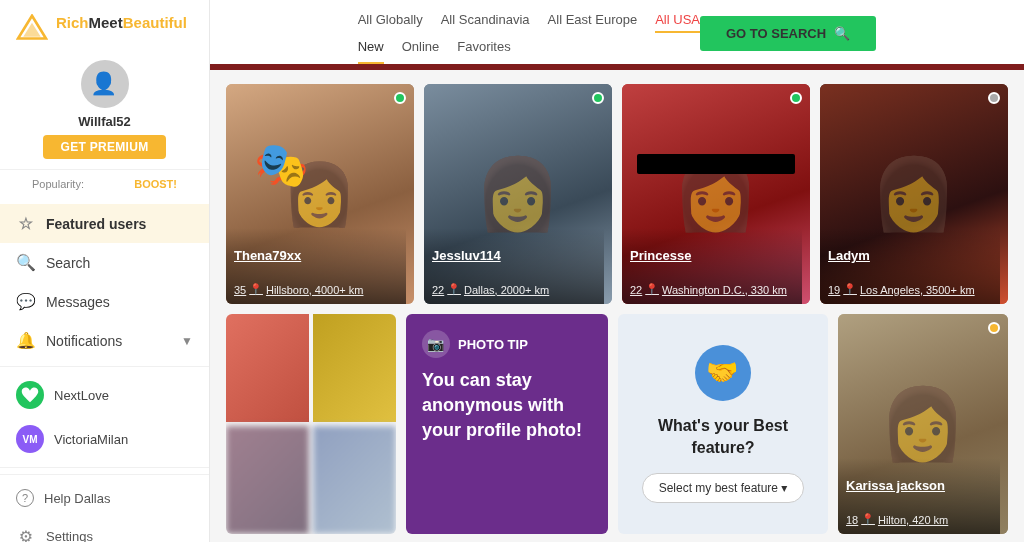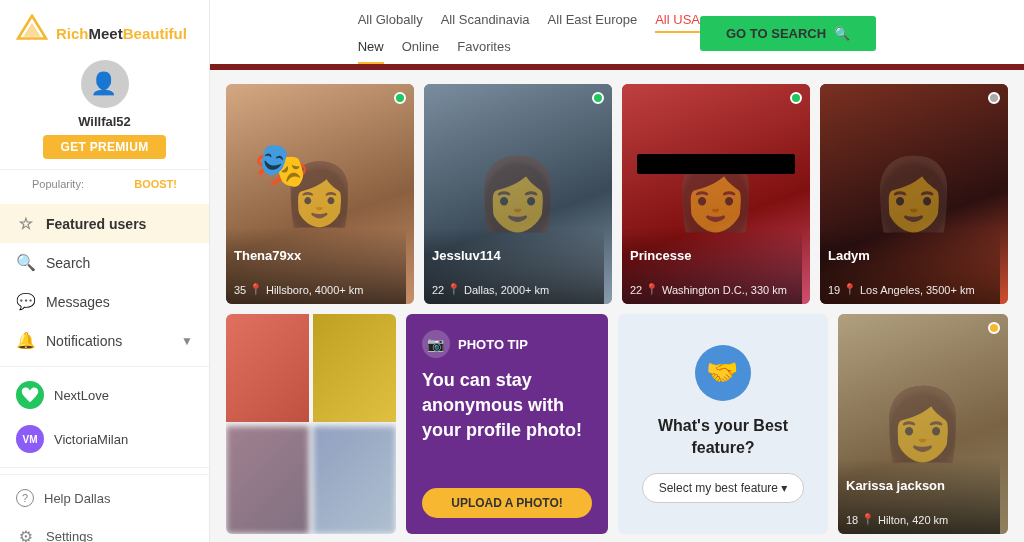--- a/index.html
+++ b/index.html
@@ -11,21 +11,21 @@
       min-width: 210px;
       background: #fff;
       border-right: 1px solid #e8e8e8;
       display: flex;
       flex-direction: column;
       height: 542px;
       overflow: hidden;
     }
     .sidebar-logo {
       display: flex;
-      align-items: flex-end;
+      align-items: flex-start;
       padding: 14px 16px 10px;
       gap: 8px;
     }
     .logo-icon {
       width: 32px;
       height: 28px;
     }
 
     .sidebar-profile {
       display: flex;
@@ -248,20 +248,21 @@
       background: #aaa;
     }
     .card-info {
       position: absolute;
       bottom: 0;
       left: 0;
       right: 8px;
       background: linear-gradient(transparent, rgba(0,0,0,0.65));
       padding: 20px 8px 8px;
       color: #fff;
+      text-decoration: underline;
     }
     .card-name {
       font-size: 13px;
       font-weight: bold;
     }
     .card-details {
       font-size: 11px;
       display: flex;
       align-items: center;
       gap: 3px;
@@ -577,21 +578,20 @@
       </div>
 
       <div class="photo-tip-card">
         <div>
           <div class="photo-tip-header">
             <div class="camera-icon">📷</div>
             <span>PHOTO TIP</span>
           </div>
           <div class="photo-tip-text">You can stay anonymous with your profile photo!</div>
         </div>
-        <button class="upload-btn">UPLOAD A PHOTO!</button>
       </div>
 
       <div class="best-feature-card">
         <div class="handshake-icon">🤝</div>
         <div class="best-feature-text">What's your Best feature?</div>
         <button class="select-feature-btn">Select my best feature ▾</button>
       </div>
 
       <div class="user-card card-karissa" style="background:linear-gradient(160deg,#c0b090 0%,#8b7355 60%,#a09070 100%);">
         <div style="width:100%;height:100%;background:linear-gradient(160deg,#b0a080 0%,#7a6345 60%,#908060 100%);position:relative;">

